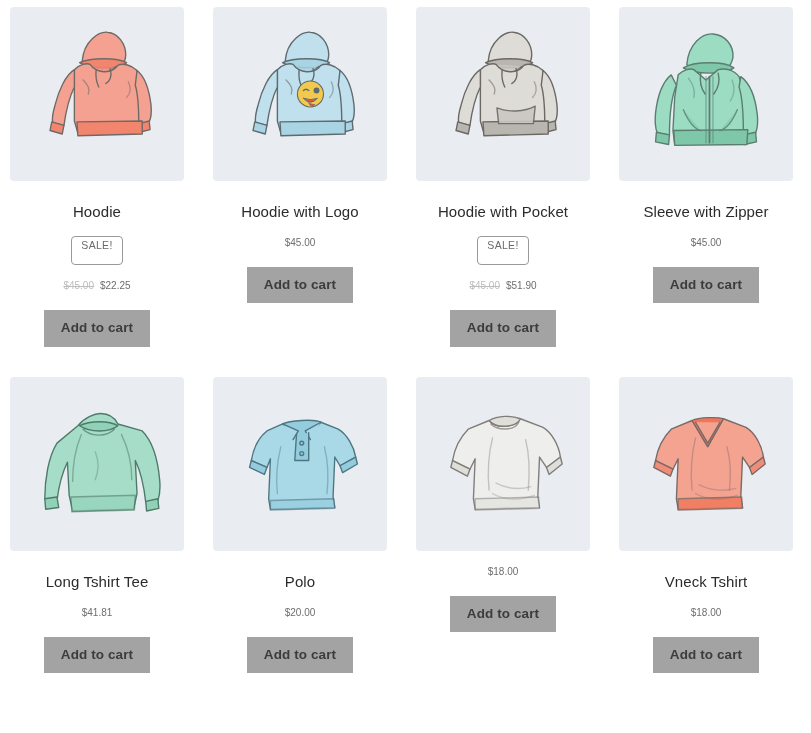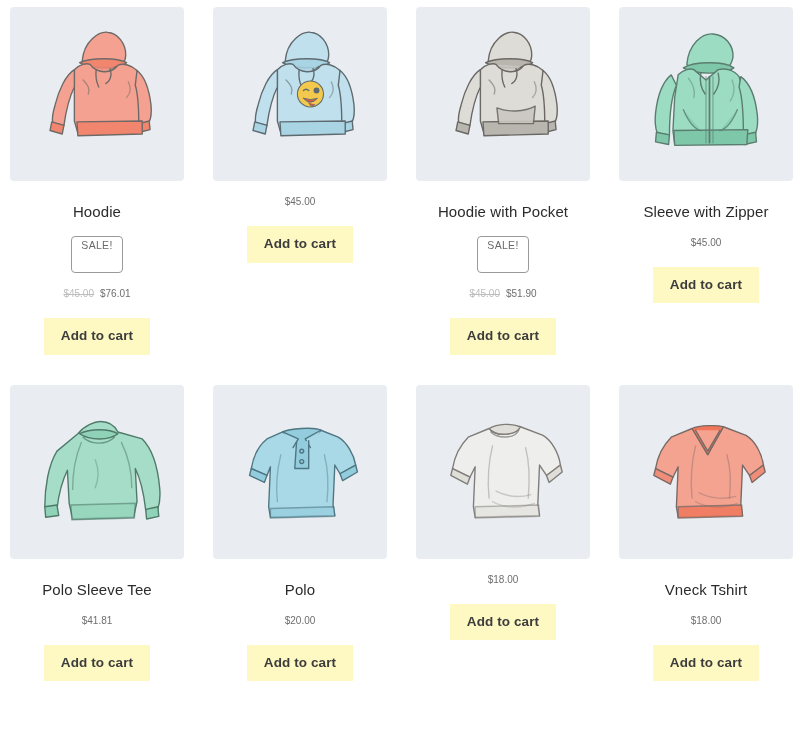--- a/index.html
+++ b/index.html
@@ -31,21 +31,21 @@
     margin-top: 22px;
     font-size: 15px;
     color: #2b2b2b;
     font-weight: 400;
     line-height: 1.25;
     letter-spacing: .1px;
   }
   .sale-badge {
     display: inline-block;
     margin-top: 14px;
-    padding: 3px 9px 22px 9px;
+    padding: 3px 9px 14px 9px;
     border: 1px solid #9a9a9a;
     border-radius: 4px;
     font-size: 10.5px;
     color: #6a6a6a;
     letter-spacing: .3px;
     line-height: 1;
   }
   .price {
     margin-top: 14px;
     font-size: 10px;
@@ -56,21 +56,21 @@
   .price .old {
     color: #bdbdbd;
     text-decoration: line-through;
     margin-right: 6px;
   }
   .price .now { color: #6e6e6e; }
   .cart-btn {
     display: inline-block;
     margin-top: 18px;
     padding: 11px 17px 12px 17px;
-    background: #fef9c3;
+    background: #a3a3a3;
     border: none;
     border-radius: 0;
     font-family: "Liberation Sans", sans-serif;
     font-size: 13.5px;
     font-weight: bold;
     color: #3c3c3c;
     cursor: pointer;
     line-height: 1;
     letter-spacing: .1px;
   }
@@ -99,21 +99,21 @@
       <path d="M77 132 L152 131 L152 146 L78 148 Z" fill="#f2856e"></path>
 
       <path d="M99 72 C98 82 100 88 102 92"></path>
       <path d="M115 71 C118 80 114 86 110 88"></path>
 
       <path d="M84 84 C90 90 92 94 90 100" opacity=".55"></path>
       <path d="M136 86 C140 94 138 100 134 104" opacity=".45"></path>
 
     </g>
   </svg>
-      </div><div class="title">Hoodie</div><span class="sale-badge">SALE!</span><div class="price"><span class="old">$45.00</span><span class="now">$76.01</span></div><button class="cart-btn">Add to cart</button></div>
+      </div><div class="title">Hoodie</div><span class="sale-badge">SALE!</span><div class="price"><span class="old">$45.00</span><span class="now">$22.25</span></div><button class="cart-btn">Add to cart</button></div>
     <div class="product"><div class="thumb">
   <svg viewBox="0 0 200 200" xmlns="http://www.w3.org/2000/svg">
     <g stroke="#5f6a70" stroke-width="1.6" stroke-linejoin="round" stroke-linecap="round" fill="none">
 
       <path d="M83 62 C85 38 103 28 112 29 C124 30 133 42 133 55 C133 60 131 64 129 66 L86 66 Z" fill="#bfe0ec"></path>
       <path d="M80 64 C92 58 124 58 134 64 C126 72 92 72 80 64 Z" fill="#a9d4e4"></path>
       <path d="M88 66 C96 77 110 79 122 68" fill="#a7d2e3" opacity=".85"></path>
 
       <path d="M74 72 C80 66 88 64 92 66 C99 76 116 78 124 67 C130 64 140 67 146 73
                L150 96 L152 132 L148 144 L78 145 L74 131 Z" fill="#bfe0ec"></path>
@@ -132,21 +132,21 @@
       <path d="M84 84 C90 90 92 94 90 100" opacity=".55"></path>
       <path d="M136 86 C140 94 138 100 134 104" opacity=".45"></path>
 
         <circle cx="112" cy="100" r="15" fill="#f2c94c" stroke="#5f6a70" stroke-width="1.2"></circle>
         <path d="M104 96 q3 -3 6 0" stroke="#5f6a70" stroke-width="1.6" fill="none"></path>
         <circle cx="119" cy="96" r="2.6" fill="#5f6a70"></circle>
         <path d="M104 105 q8 9 16 0 q-8 3 -16 0 Z" fill="#e2583f" stroke="#5f6a70" stroke-width="1.1"></path>
         <path d="M110 110 q3 7 7 2" fill="#e2583f" stroke="#5f6a70" stroke-width="1.1"></path>
     </g>
   </svg>
-      </div><div class="price"><span class="now">$45.00</span></div><button class="cart-btn">Add to cart</button></div>
+      </div><div class="title">Hoodie with Logo</div><div class="price"><span class="now">$45.00</span></div><button class="cart-btn">Add to cart</button></div>
     <div class="product"><div class="thumb">
   <svg viewBox="0 0 200 200" xmlns="http://www.w3.org/2000/svg">
     <g stroke="#6b6864" stroke-width="1.6" stroke-linejoin="round" stroke-linecap="round" fill="none">
 
       <path d="M83 62 C85 38 103 28 112 29 C124 30 133 42 133 55 C133 60 131 64 129 66 L86 66 Z" fill="#dedcd7"></path>
       <path d="M80 64 C92 58 124 58 134 64 C126 72 92 72 80 64 Z" fill="#b9b6b0"></path>
       <path d="M88 66 C96 77 110 79 122 68" fill="#cbc8c2" opacity=".85"></path>
 
       <path d="M74 72 C80 66 88 64 92 66 C99 76 116 78 124 67 C130 64 140 67 146 73
                L150 96 L152 132 L148 144 L78 145 L74 131 Z" fill="#dedcd7"></path>
@@ -207,21 +207,21 @@
       <path d="M80 56 C92 50 114 50 124 56 C114 64 92 64 80 56 Z" fill="#8fd2b8"></path>
       <path d="M84 60 C92 68 110 70 120 60" opacity=".7"></path>
       <path d="M54 138 L40 140 L41 152 L56 150 Z" fill="#8fd2b8"></path>
       <path d="M170 140 L156 143 L157 154 L171 151 Z" fill="#8fd2b8"></path>
       <path d="M70 138 L144 136 L143 153 L71 155 Z" fill="#8fd2b8" opacity=".6"></path>
       <path d="M82 66 C76 80 72 100 72 120" opacity=".5"></path>
       <path d="M128 66 C136 82 140 100 140 118" opacity=".5"></path>
       <path d="M98 86 C102 96 102 108 98 118" opacity=".35"></path>
     </g>
   </svg>
-      </div><div class="title">Polo Sleeve Tee</div><div class="price"><span class="now">$41.81</span></div><button class="cart-btn">Add to cart</button></div>
+      </div><div class="title">Long Tshirt Tee</div><div class="price"><span class="now">$41.81</span></div><button class="cart-btn">Add to cart</button></div>
     <div class="product"><div class="thumb">
   <svg viewBox="0 0 200 200" xmlns="http://www.w3.org/2000/svg">
     <g stroke="#4e7683" stroke-width="1.6" stroke-linejoin="round" stroke-linecap="round" fill="none">
       <path d="M80 54 L62 62 C52 70 46 84 44 96 L62 104 L66 94
                L64 140 L66 152 L140 150 L138 138 L140 92 L146 102 L164 92
                C162 80 154 66 144 60 L124 52 L102 70 Z" fill="#a9d8e6"></path>
 
       <path d="M80 54 C88 50 116 48 124 52 L112 66 L102 70 L92 64 Z" fill="#93ccdd"></path>
       <path d="M80 54 L98 62 L92 72" fill="#a9d8e6"></path>
       <path d="M124 52 L106 62 L112 72" fill="#a9d8e6"></path>

